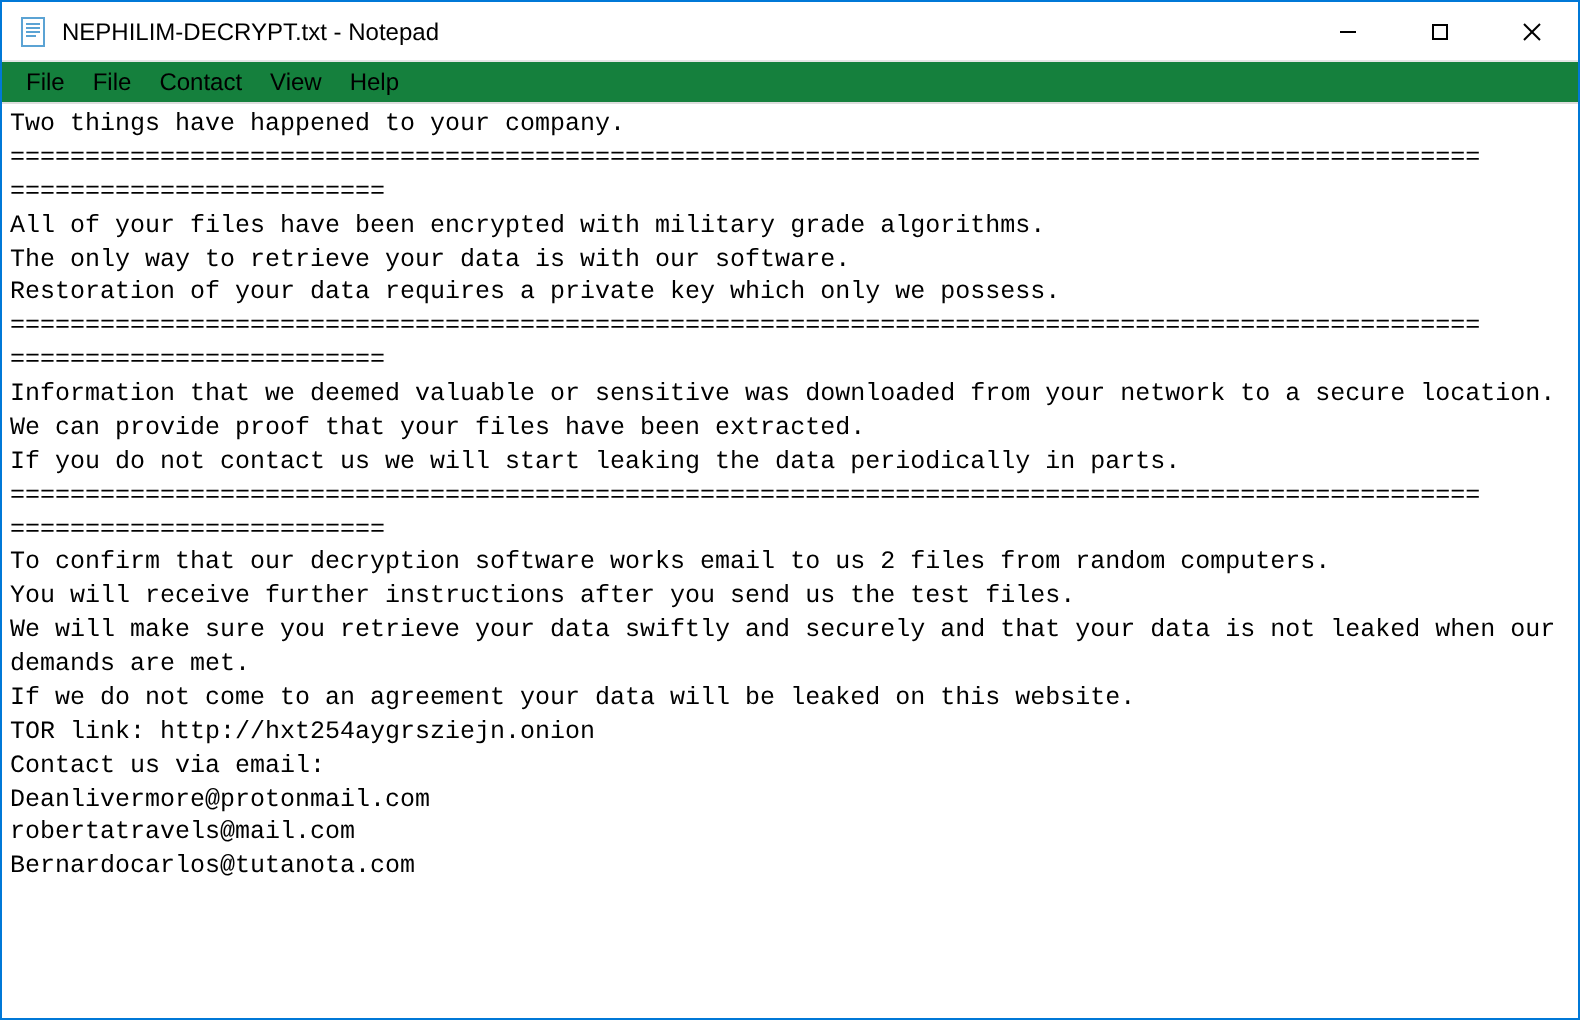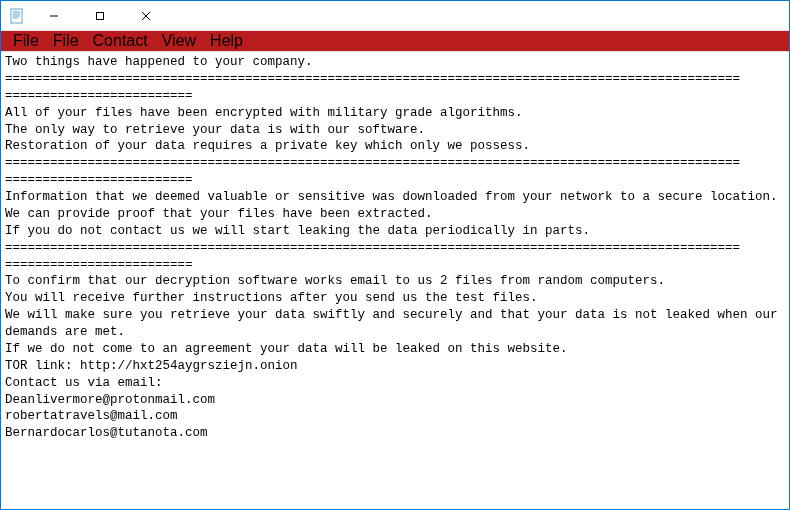--- a/index.html
+++ b/index.html
@@ -55,25 +55,25 @@
       justify-content: center;
       font-size: 10px;
       color: #000;
       cursor: pointer;
     }
     .win-btn.close {
       color: #000;
     }
     .menubar {
       height: 20px;
-      background: #b91c1c;
+      background: #15803d;
       display: flex;
       align-items: center;
       padding-left: 6px;
-      font-size: 16px;
+      font-size: 12px;
       gap: 2px;
     }
     .menu-item {
       padding: 1px 6px;
       cursor: pointer;
     }
     .editor {
       flex: 1;
       background: #fff;
       padding: 2px 4px;
@@ -102,20 +102,21 @@
   <div class="titlebar">
     <span class="titlebar-icon">
       <svg width="16" height="16" viewBox="0 0 16 16">
         <rect x="2" y="1" width="11" height="14" fill="#fff" stroke="#5ba3d4" stroke-width="1"></rect>
         <line x1="4" y1="4" x2="11" y2="4" stroke="#5ba3d4" stroke-width="1"></line>
         <line x1="4" y1="6" x2="11" y2="6" stroke="#5ba3d4" stroke-width="1"></line>
         <line x1="4" y1="8" x2="11" y2="8" stroke="#5ba3d4" stroke-width="1"></line>
         <line x1="4" y1="10" x2="9" y2="10" stroke="#5ba3d4" stroke-width="1"></line>
       </svg>
     </span>
+    <span class="titlebar-title">NEPHILIM-DECRYPT.txt - Notepad</span>
     <div class="window-controls">
       <div class="win-btn">
         <svg width="10" height="10" viewBox="0 0 10 10">
             <line x1="1" y1="5" x2="9" y2="5" stroke="#000" stroke-width="1"></line>
           </svg>
       </div>
       <div class="win-btn">
         <svg width="10" height="10" viewBox="0 0 10 10">
             <rect x="1.5" y="1.5" width="7" height="7" fill="none" stroke="#000" stroke-width="1"></rect>
           </svg>

